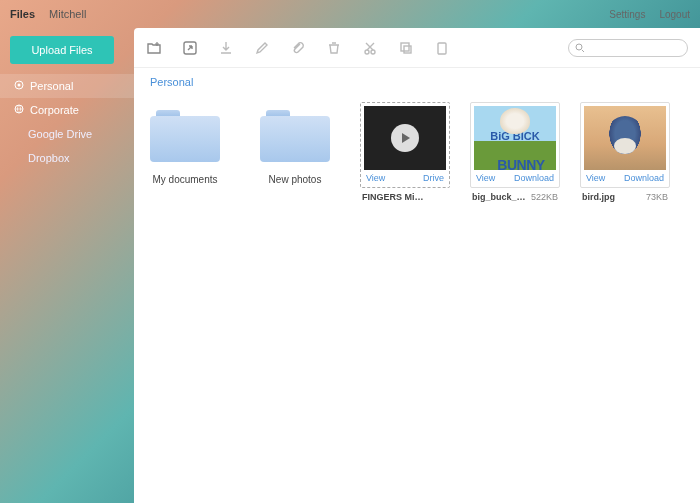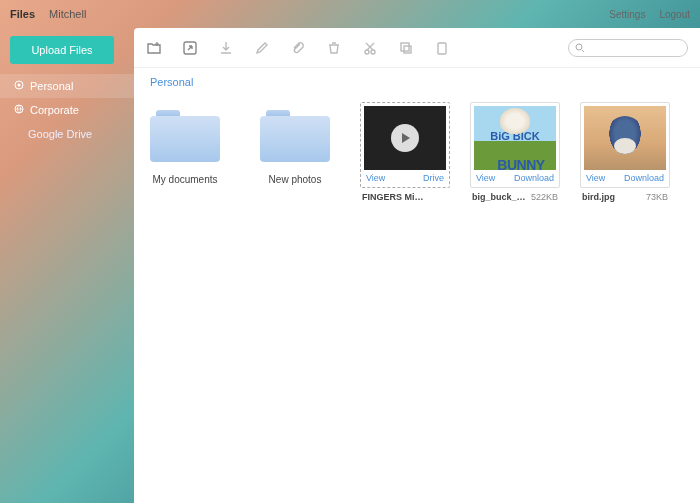--- a/index.html
+++ b/index.html
@@ -269,20 +269,21 @@
       <span class="side-icon">
         <svg viewBox="0 0 10 10">
             <circle cx="5" cy="5" r="4" fill="none" stroke="#fff" stroke-width="1"></circle>
             <path d="M1 5h8M5 1c2 2 2 6 0 8M5 1c-2 2-2 6 0 8" stroke="#fff" stroke-width="0.7" fill="none"></path>
           </svg>
       </span>
       <span>Corporate</span>
     </div>
 
     <div class="side-sub">Google Drive</div>
+    <div class="side-sub">Dropbox</div>
   </div>
 
   <div class="content">
 
     <div class="toolbar">
       <span class="tool-icon active">
         <svg viewBox="0 0 16 16">
             <path d="M2 4h4l1 1h7v8H2z"></path>
             <path d="M11 2v4M9 4h4" stroke-width="1.2"></path>
           </svg>

